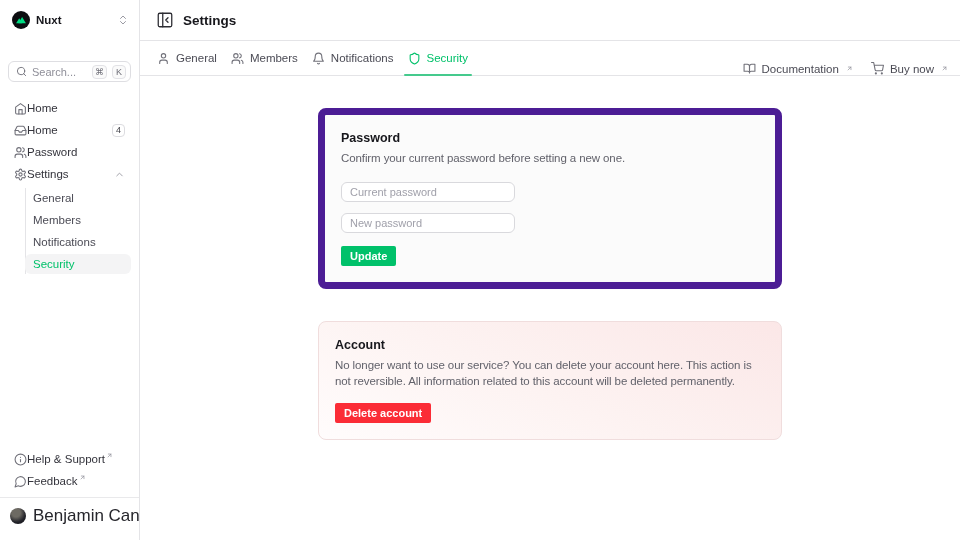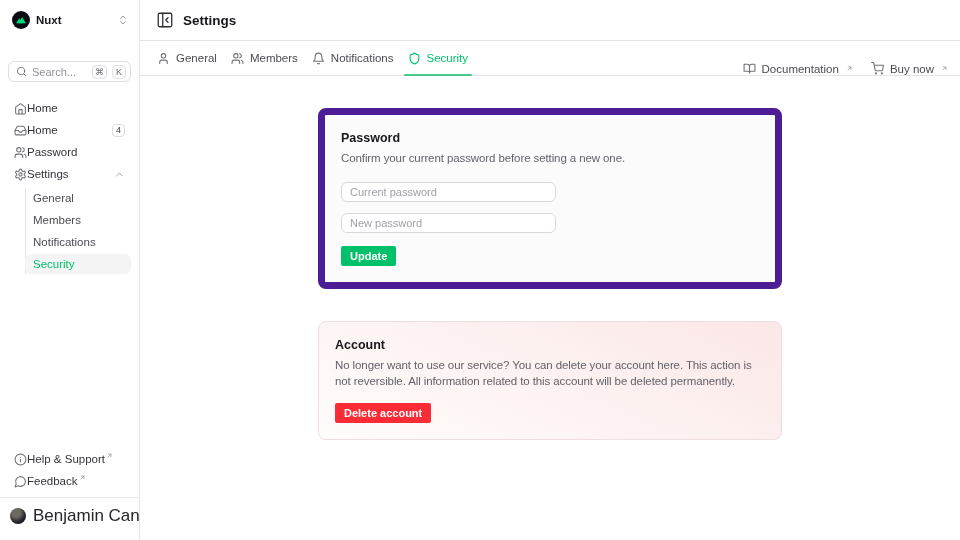--- a/index.html
+++ b/index.html
@@ -59,21 +59,21 @@
   .tlink .licon { width:13px; height:13px; color:#71717a; }
   .tlink span.llabel { font-size:11.5px; }
 
   .content { flex:1; overflow:auto; padding-top:32px; }
   .card { width:464px; margin:0 auto; border-radius:8px; padding:16px; }
   .card-pw { background:#fbfbfb; border:7px solid #4c1d95; }
   .card-danger { margin-top:32px; border:1px solid #f0dddd;
     background:linear-gradient(205deg, #fbe7e7 0%, #fdf3f2 55%, #fffcfc 100%); }
   .card-title { font-size:12.5px; font-weight:700; color:#17171c; }
   .card-desc { font-size:11.5px; color:#62626b; margin-top:5px; line-height:1.45; letter-spacing:-0.1px; }
-  .pw-input { display:block; width:215px; height:20px; border:1px solid #d9d9dd; border-radius:6px; background:#fff;
+  .pw-input { display:block; width:174px; height:20px; border:1px solid #d9d9dd; border-radius:6px; background:#fff;
     font-family:"Liberation Sans", sans-serif; font-size:11px; color:#1b1b20; padding:0 8px; outline:none; }
   .pw-input::placeholder { color:#a0a0aa; }
   .pw-input.first { margin-top:15px; }
   .pw-input.second { margin-top:11px; }
   .btn { display:inline-block; border:none; border-radius:2px; font-family:"Liberation Sans", sans-serif;
     font-size:11px; font-weight:600; color:#fff; padding:4px 9px; cursor:pointer; margin-top:13px; }
   .btn-primary { background:#00c16a; }
   .btn-danger { background:#fb2c36; }
 </style>
 </head>

